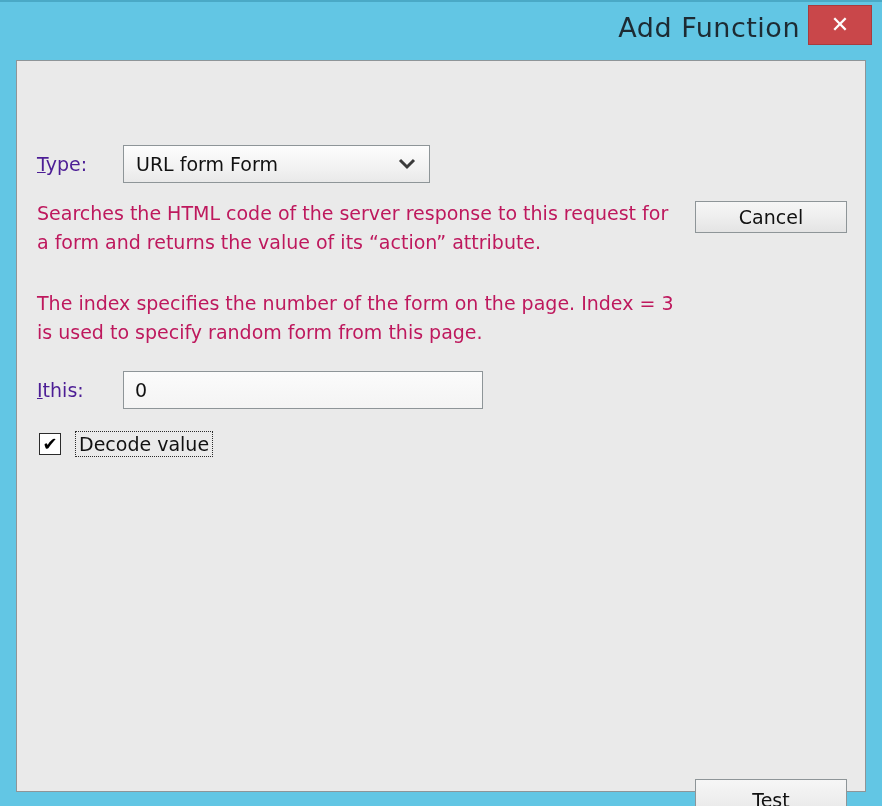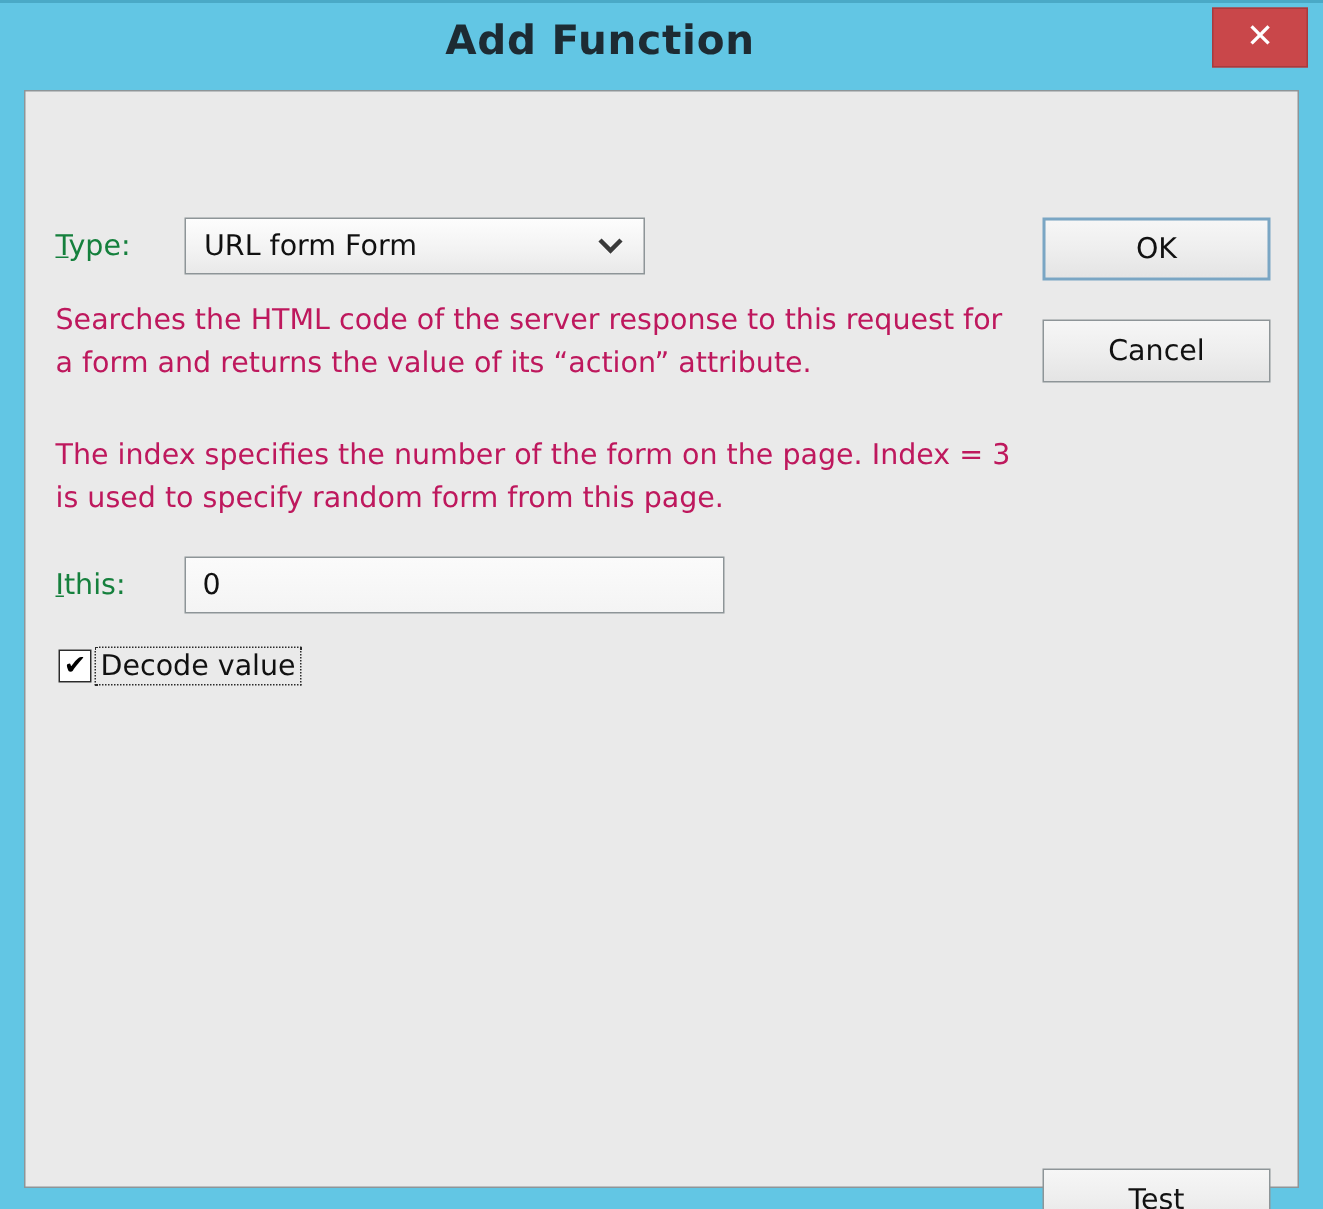--- a/index.html
+++ b/index.html
@@ -29,27 +29,26 @@
   #titlebar {
     position: absolute;
     left: 0; top: 0;
     width: 882px;
     height: 56px;
   }
   #title-text {
     position: absolute;
     left: 0; top: 10px;
     width: 800px;
-    text-align: center;
+    text-align: right;
     font-size: 27px;
     color: #1d2b33;
     letter-spacing: 0.5px;
     font-family: "DejaVu Sans", sans-serif;
     white-space: nowrap;
-    font-weight: bold;
   }
   #close-button {
     position: absolute;
     right: 10px;
     top: 3px;
     width: 64px;
     height: 40px;
     background: #c9474a;
     border: 1px solid #a83b3e;
     box-sizing: border-box;
@@ -77,21 +76,21 @@
     height: 732px;
     background: #eaeaea;
     border: 1px solid #8e9598;
     box-sizing: border-box;
   }
 
   
   .form-label {
     position: absolute;
     font-size: 19px;
-    color: #15803d;
+    color: #4c1d95;
     font-family: "DejaVu Sans", sans-serif;
     white-space: nowrap;
   }
   .accel {
     text-decoration: underline;
   }
 
   #type-label { left: 20px; top: 92px; }
   #index-label { left: 20px; top: 318px; }
 
@@ -185,21 +184,21 @@
     width: 100%; height: 100%;
     display: flex;
     align-items: center;
     justify-content: center;
     font-size: 18px;
     color: #000000;
     font-family: "DejaVu Sans", sans-serif;
     line-height: 1;
   }
   #decode-label {
-    margin-left: 2px;
+    margin-left: 14px;
     padding: 1px 3px;
     border: 1px dotted #2b2b2b;
     font-size: 19px;
     color: #111111;
     font-family: "DejaVu Sans", sans-serif;
     white-space: nowrap;
   }
 
   
   .btn {
@@ -213,21 +212,21 @@
     font-size: 19px;
     color: #111111;
     font-family: "DejaVu Sans", sans-serif;
     cursor: pointer;
     white-space: nowrap;
   }
   .btn.default {
     border: 2px solid #7aa6c4;
   }
   #ok-button     { left: 678px; top: 84px;  width: 152px; height: 42px; }
-  #cancel-button { left: 678px; top: 152px; width: 152px; height: 42px; }
+  #cancel-button { left: 678px; top: 140px; width: 152px; height: 32px; }
   #test-button   { left: 678px; top: 718px; width: 152px; height: 42px; }
 </style>
 </head>
 <body>
 
 <div id="window">
 
   <div id="titlebar">
     <div id="title-text">Add Function</div>
     <div id="close-button">
@@ -257,18 +256,17 @@
       <span id="index-input-value">0</span>
     </div>
 
     <div id="decode-row">
       <span id="decode-checkbox">
         <span class="tick">✔</span>
       </span>
       <span id="decode-label">Decode value</span>
     </div>
 
-    <div class="btn default" id="ok-button">OK</div>
     <div class="btn" id="cancel-button">Cancel</div>
     <div class="btn" id="test-button">Test</div>
 
   </div>
 </div>
 
 </body></html>

